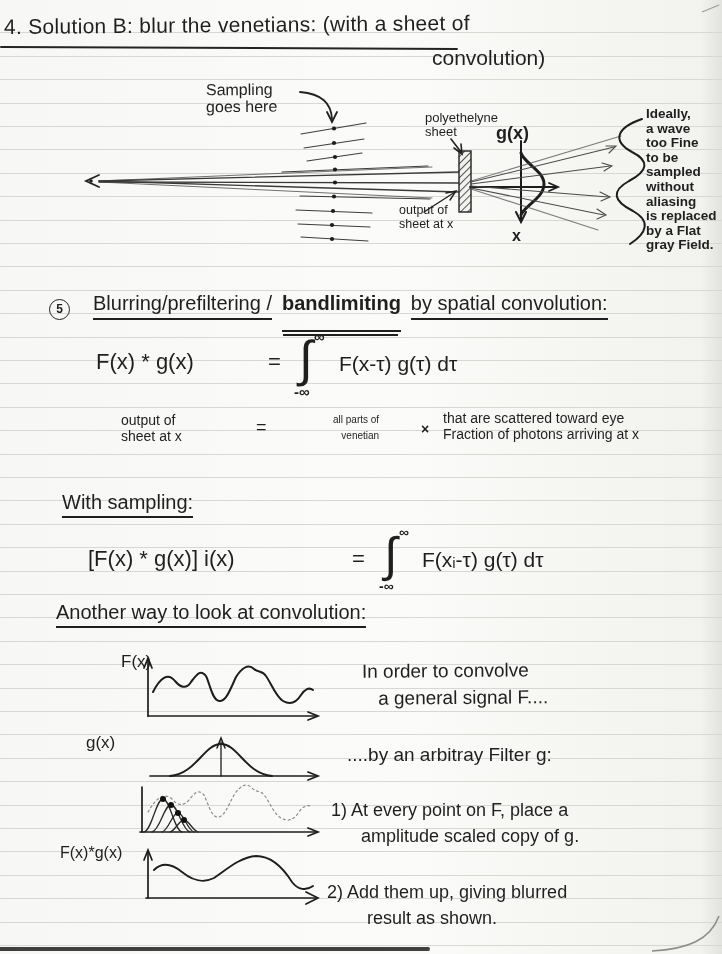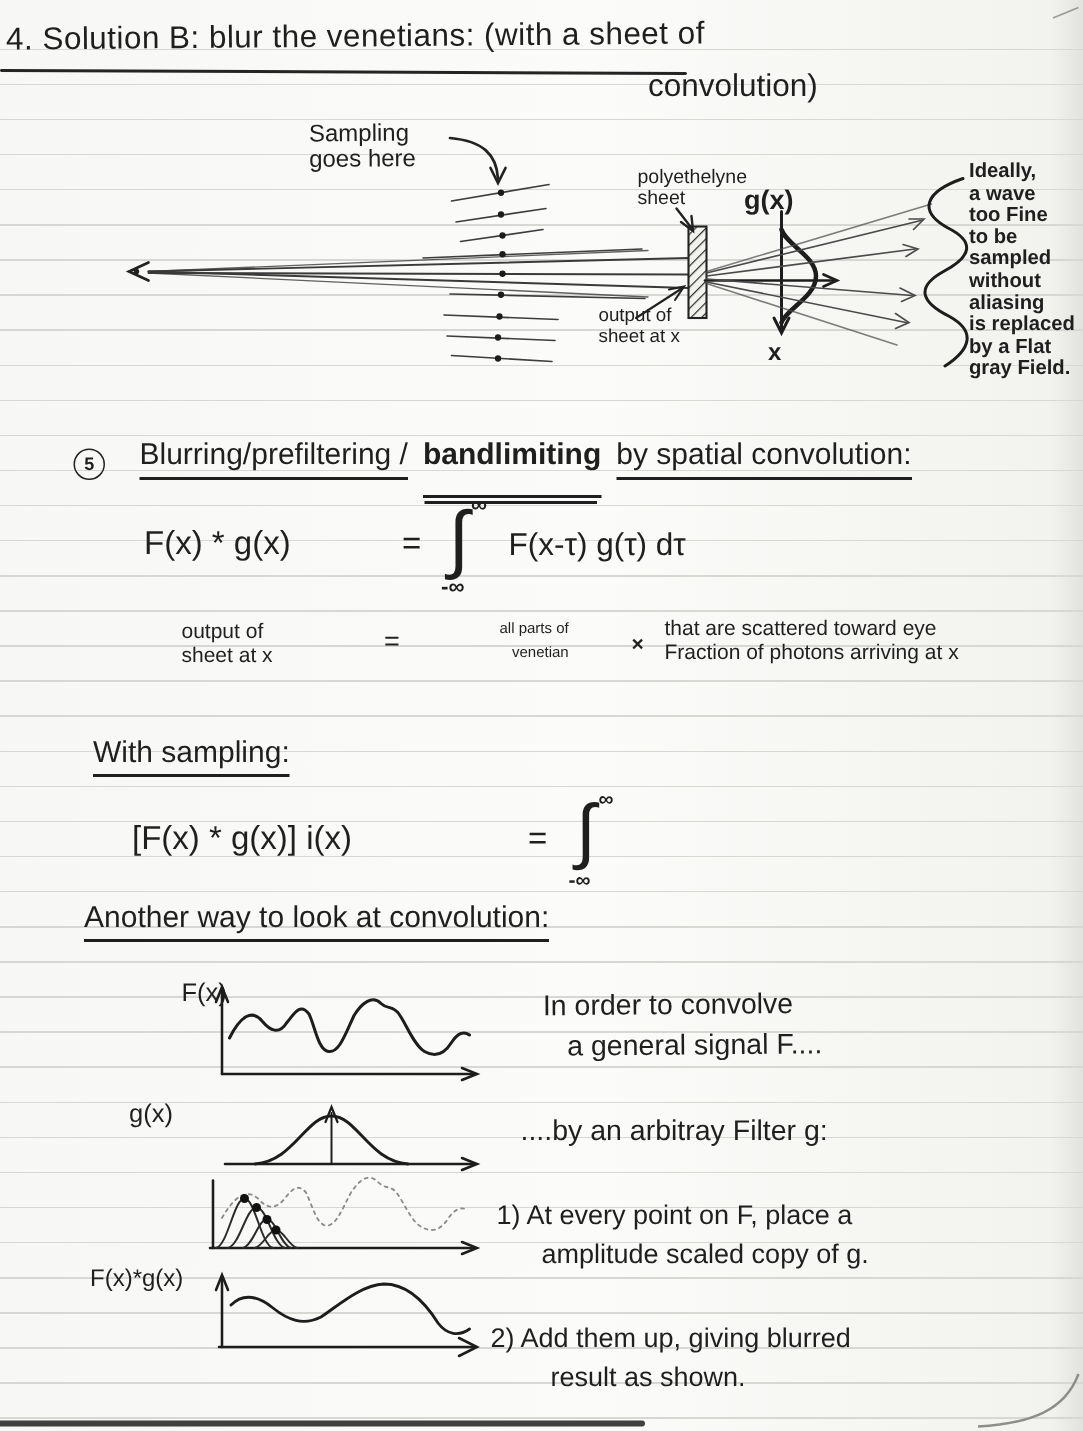--- a/index.html
+++ b/index.html
@@ -144,20 +144,21 @@
     <span class="ln">that are scattered toward eye</span>
     <span class="ln">Fraction of photons arriving at x</span>
   </div>
 
   <div class="hw ws-head"><span class="u">With sampling:</span></div>
   <div class="hw f2-lhs">[F(x) * g(x)] i(x)</div>
   <div class="hw f2-eq">=</div>
   <div class="hw f2-upper">∞</div>
   <div class="hw f2-int">∫</div>
   <div class="hw f2-lower">-∞</div>
+  <div class="hw f2-rhs">F(xᵢ-τ) g(τ) dτ</div>
 
   <div class="hw aw-head"><span class="u">Another way to look at convolution:</span></div>
 
   <div class="hw pl-f">F(x)</div>
   <div class="hw pl-g">g(x)</div>
   <div class="hw pl-c">F(x)*g(x)</div>
 
   <div class="hw note1 rot">
     <span class="ln">In order to convolve</span>
     <span class="ln ln2">a general signal F....</span>

